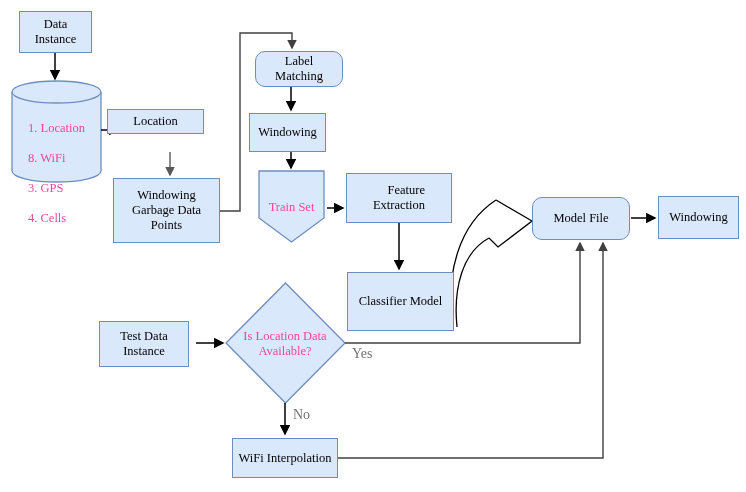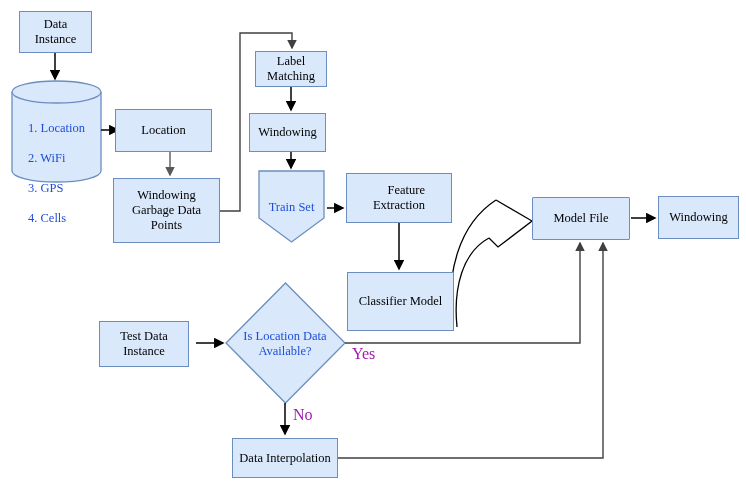--- a/index.html
+++ b/index.html
@@ -10,27 +10,27 @@
     padding-left:21px;
   }
   .layer{position:absolute;left:0;top:0;width:746px;height:492px;}
   .node{
     position:absolute;box-sizing:border-box;
     background:#dae8fc;border:1px solid #6c8ebf;
     display:flex;align-items:center;justify-content:center;
     text-align:center;white-space:pre-line;
     font-size:12.5px;line-height:15px;color:#000;
   }
-  .rounded{border-radius:1px;}
+  .rounded{border-radius:10px;}
   .shape-label{
-    position:absolute;font-size:12.5px;line-height:15px;color:#1d4ed8;
+    position:absolute;font-size:12.5px;line-height:15px;color:#ec4899;
     white-space:pre-line;
   }
   .centered{display:flex;align-items:center;justify-content:center;text-align:center;}
-  .edge-label{position:absolute;font-size:16px;line-height:15px;color:#a21caf;}
+  .edge-label{position:absolute;font-size:14px;line-height:15px;color:#737373;}
 </style>
 </head>
 <body>
 
 <div class="canvas">
 
   <svg class="layer" width="746" height="492" viewBox="0 0 746 492">
     <defs>
       <marker id="ah-black" viewBox="0 0 10 10" refX="8.5" refY="5" markerWidth="7" markerHeight="7" orient="auto">
         <path d="M0,0 L10,5 L0,10 Z" fill="#000000"></path>
@@ -69,48 +69,48 @@
     <g fill="none" stroke="#000" stroke-width="1.3">
       <path d="M451,329 C446,272 459,224 496,200"></path>
       <path d="M457,327 C453,287 463,252 489,238"></path>
       <path d="M496,200 L532,221 L498,247 L489,238"></path>
     </g>
   </svg>
 
   <div class="node" style="left:19px;top:11px;width:73px;height:42px;">Data
 Instance</div>
 
-  <div class="node" style="left:115px;top:109px;width:97px;height:43px;">Location</div>
+  <div class="node" style="left:107px;top:109px;width:97px;height:25px;">Location</div>
 
   <div class="node" style="left:113px;top:178px;width:107px;height:65px;">Windowing
 Garbage Data
 Points</div>
 
-  <div class="node" style="left:255px;top:51px;width:72px;height:36px;">Label
+  <div class="node" style="left:255px;top:51px;width:88px;height:36px;border-radius:10px;">Label
 Matching</div>
 
   <div class="node" style="left:249px;top:113px;width:77px;height:39px;">Windowing</div>
 
   <div class="node" style="left:346px;top:173px;width:106px;height:50px;text-align:right;">Feature
 Extraction</div>
 
   <div class="node" style="left:347px;top:272px;width:107px;height:59px;">Classifier Model</div>
 
   <div class="node rounded" style="left:532px;top:197px;width:98px;height:43px;">Model File</div>
 
   <div class="node" style="left:658px;top:196px;width:81px;height:43px;">Windowing</div>
 
   <div class="node" style="left:99px;top:321px;width:90px;height:46px;">Test Data
 Instance</div>
 
-  <div class="node" style="left:232px;top:438px;width:106px;height:40px;">Data Interpolation</div>
+  <div class="node" style="left:232px;top:438px;width:106px;height:40px;">WiFi Interpolation</div>
 
   <div class="shape-label" style="left:28px;top:106px;width:74px;">
     <div>1. Location</div>
-    <div>2. WiFi</div>
+    <div>8. WiFi</div>
     <div>3. GPS</div>
     <div>4. Cells</div>
   </div>
 
   <div class="shape-label centered" style="left:259px;top:200px;width:65px;height:15px;">Train Set</div>
 
   <div class="shape-label centered" style="left:223px;top:329px;width:124px;height:30px;">Is Location Data
 Available?</div>
 
   <div class="edge-label" style="left:352px;top:346px;">Yes</div>

